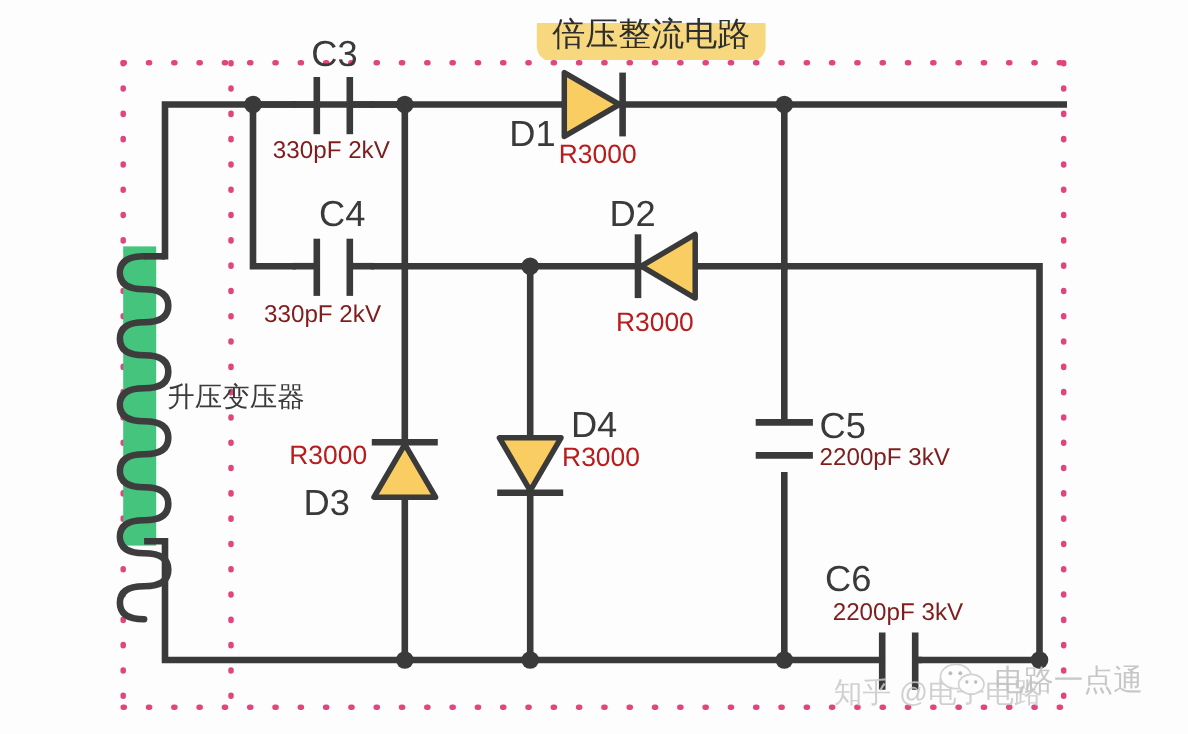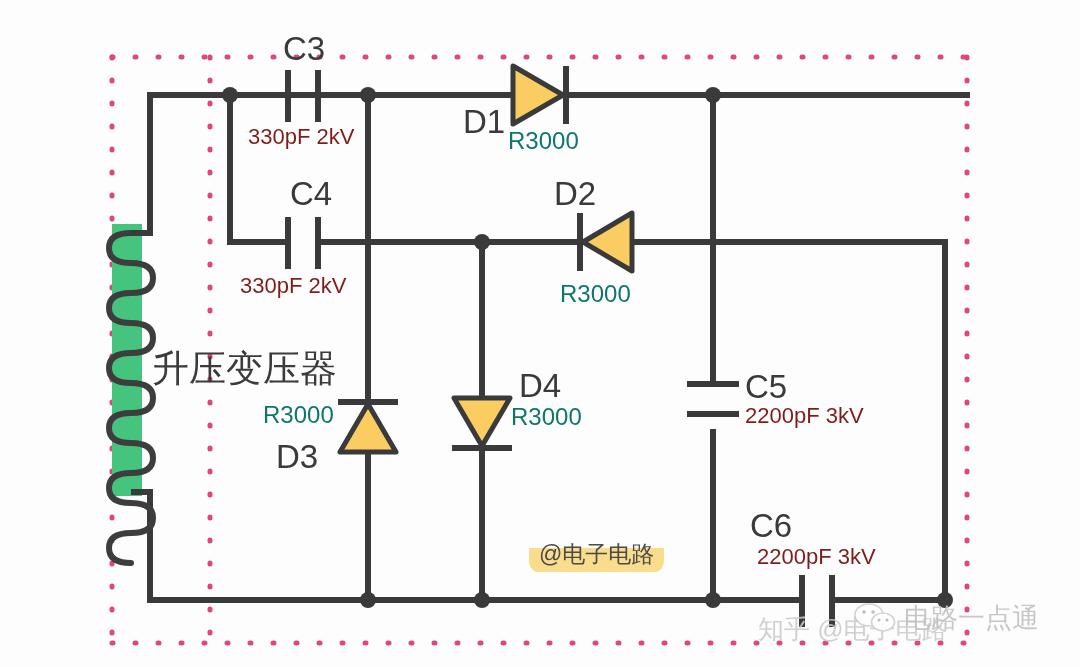--- a/index.html
+++ b/index.html
@@ -7,33 +7,33 @@
     width:1080px;height:667px;position:relative;overflow:hidden;
     font-family:"Liberation Sans","DejaVu Sans",sans-serif;
     background:#fdfdfd;
   }
   #stage{position:absolute;inset:0;width:1080px;height:667px;}
   svg.circuit{position:absolute;left:0;top:0;width:1080px;height:667px;}
 
   .lbl{position:absolute;color:#333333;white-space:nowrap;line-height:1;}
   .ref{font-size:33px;color:#3a3a3a;}
   .val{font-size:22px;color:#7f1d1d;}
-  .part{font-size:24px;color:#0f766e;text-align:right;}
+  .part{font-size:24px;color:#b91c1c;text-align:right;}
 
   .title-hl{
     position:absolute;font-size:30px;color:#2e2e2e;white-space:nowrap;
     padding:2px 14px 4px 14px;border-radius:14px;
     background:linear-gradient(to bottom,rgba(255,255,255,0) 26%,#f7d87e 26%,#f7d87e 96%,rgba(255,255,255,0) 96%);
   }
   .wm-hl{
     position:absolute;font-size:23px;color:#4a4a4a;white-space:nowrap;
     padding:1px 10px 3px 10px;border-radius:12px;
     background:linear-gradient(to bottom,rgba(255,255,255,0) 30%,#f9dd8d 30%,#f9dd8d 97%,rgba(255,255,255,0) 97%);
   }
-  .xf-label{position:absolute;font-size:37px;color:#3b3b3b;white-space:nowrap;}
+  .xf-label{position:absolute;font-size:25px;color:#3b3b3b;white-space:nowrap;}
 
   .wm-zhihu{
     position:absolute;font-size:26px;color:#c9c9c9;white-space:nowrap;
     opacity:.85;
   }
   .wm-wechat{
     position:absolute;font-size:27px;color:#c2c2c2;white-space:nowrap;
     display:flex;align-items:center;gap:6px;opacity:.9;justify-content:space-between;
   }
   .wechat-glyph{display:inline-block;width:46px;height:30px;position:relative;}
@@ -144,20 +144,21 @@
                t-22 15 t22 15 t22 15 t-22 15
                t-22 15 t22 15 t22 15 t-22 15
                t-22 15 t22 15 t22 15 t-22 15
                t-22 15 t22 15 t22 15 t-22 15
                t-22 15 t22 15" fill="none" stroke="#3d3d3d" stroke-width="6" stroke-linecap="round"></path>
       <path d="M131 233 L150 233" fill="none" stroke="#3a3a3a" stroke-width="6"></path>
       <path d="M131 492 L150 492" fill="none" stroke="#3a3a3a" stroke-width="6"></path>
     </g>
   </svg>
 
+  <div class="title-hl" style="left:488px;top:9px;">倍压整流电路</div>
 
   <div class="lbl ref" style="left:283px;top:32px;">C3</div>
   <div class="lbl val" style="left:248px;top:126px;">330pF 2kV</div>
 
   <div class="lbl ref" style="left:290px;top:177px;">C4</div>
   <div class="lbl val" style="left:240px;top:275px;">330pF 2kV</div>
 
   <div class="lbl ref" style="left:745px;top:370px;">C5</div>
   <div class="lbl val" style="left:745px;top:405px;">2200pF 3kV</div>
 
@@ -171,21 +172,20 @@
   <div class="lbl part" style="left:560px;top:282px;">R3000</div>
 
   <div class="lbl part" style="left:263px;top:403px;">R3000</div>
   <div class="lbl ref" style="left:276px;top:440px;">D3</div>
 
   <div class="lbl ref" style="left:519px;top:369px;">D4</div>
   <div class="lbl part" style="left:511px;top:405px;">R3000</div>
 
   <div class="xf-label" style="left:152px;top:344px;">升压变压器</div>
 
-  <div class="wm-hl" style="left:529px;top:538px;">@电子电路</div>
 
   <div class="wm-zhihu" style="left:758px;top:612px;">知乎 @电子电路</div>
 
   <div class="wm-wechat" style="left:852px;top:600px;">
     <span class="wechat-glyph">
       <svg viewBox="0 0 46 30" width="46" height="30">
         <ellipse cx="17" cy="12" rx="14" ry="11" fill="#ffffff" stroke="#cfcfcf" stroke-width="1.6"></ellipse>
         <circle cx="12" cy="9" r="1.8" fill="#b8b8b8"></circle>
         <circle cx="21" cy="9" r="1.8" fill="#b8b8b8"></circle>
         <ellipse cx="31" cy="19" rx="11.5" ry="9" fill="#ffffff" stroke="#cfcfcf" stroke-width="1.6"></ellipse>

